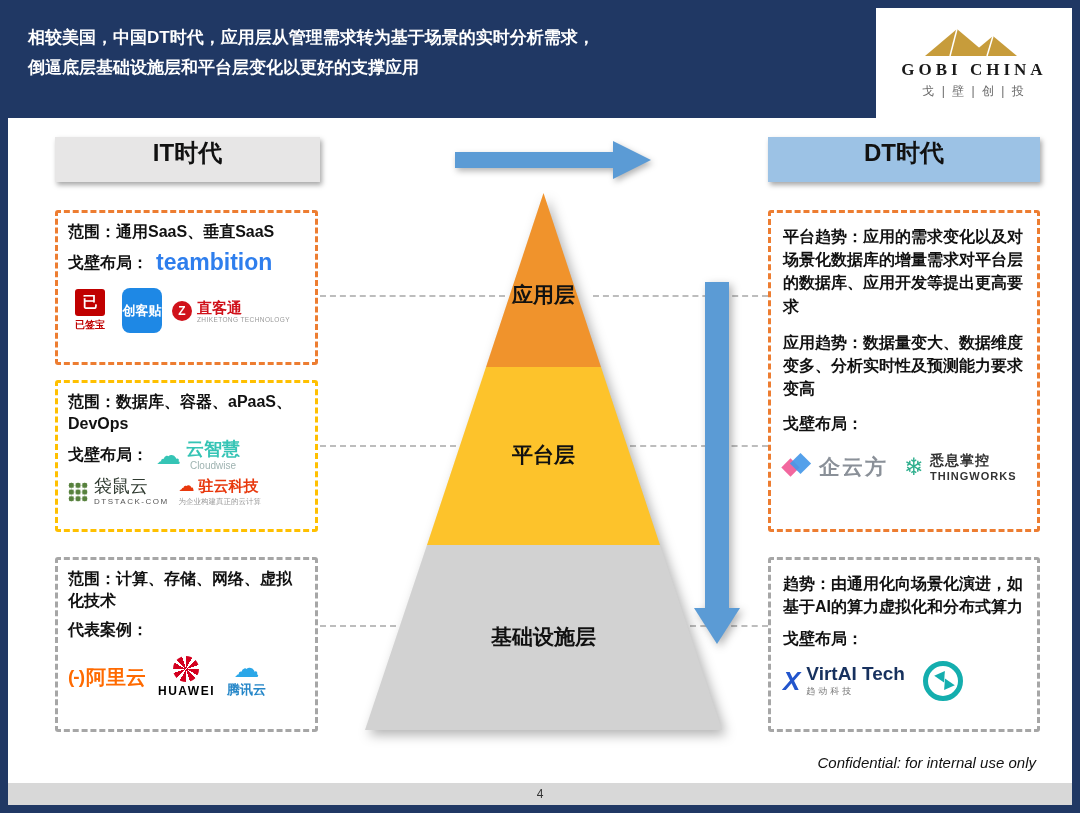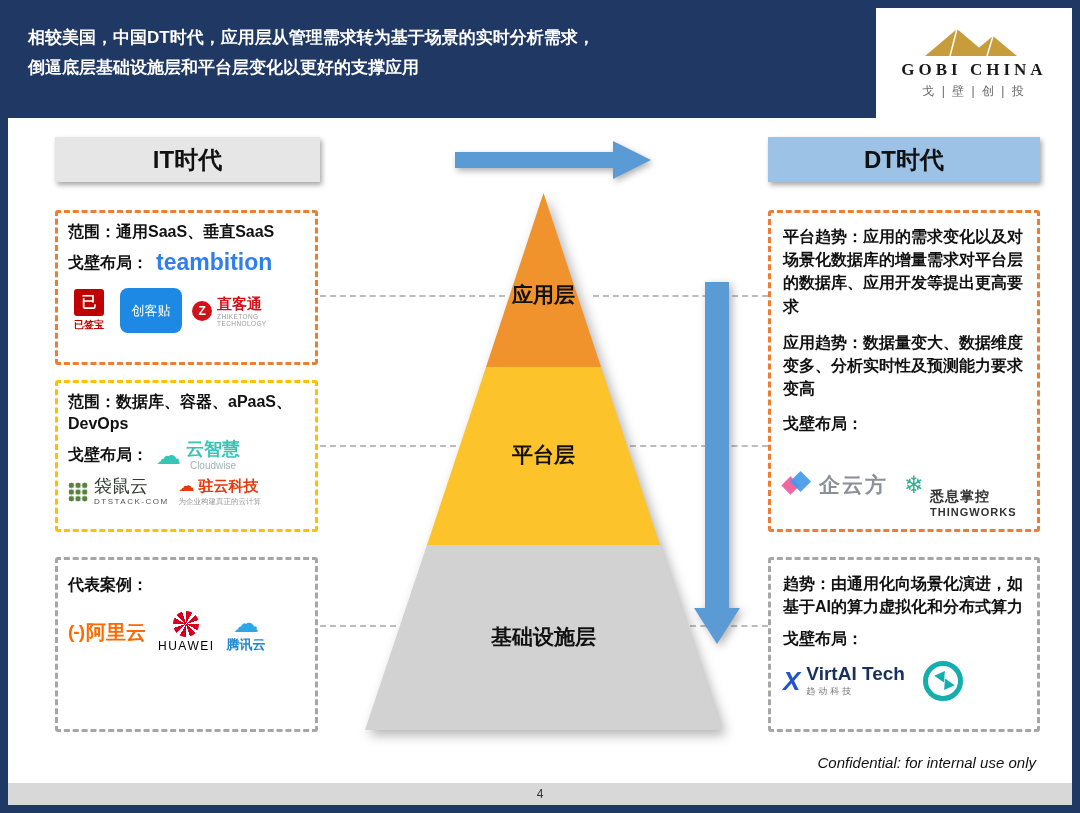--- a/index.html
+++ b/index.html
@@ -7,21 +7,21 @@
   .slide{position:relative;width:1080px;height:813px;background:#fff;border:8px solid #203864;box-sizing:border-box;overflow:hidden;}
 
   
   .header{position:absolute;left:0;top:0;width:1064px;height:110px;background:#203864;}
   .title{position:absolute;left:20px;top:15px;color:#fff;font-weight:bold;font-size:17px;line-height:1.75;}
   .logo-area{position:absolute;left:868px;top:0;width:196px;height:110px;background:#fff;display:flex;flex-direction:column;align-items:center;justify-content:center;gap:3px;}
   .brand{font-family:"Liberation Serif","DejaVu Serif",serif;font-weight:bold;font-size:17px;letter-spacing:4px;color:#1a1a1a;white-space:nowrap;}
   .brand-cn{font-size:12px;color:#666;letter-spacing:2px;white-space:nowrap;}
 
   
-  .era{position:absolute;top:129px;height:45px;display:flex;align-items:center;justify-content:center;font-size:24px;font-weight:bold;color:#111;box-shadow:2px 3px 5px rgba(0,0,0,0.35);}
+  .era{position:absolute;top:129px;height:45px;display:flex;align-items:flex-start;justify-content:center;font-size:24px;font-weight:bold;color:#111;box-shadow:2px 3px 5px rgba(0,0,0,0.35);}
   .era-it{left:47px;width:265px;background:#E7E6E6;}
   .era-dt{left:760px;width:272px;background:#9CC2E5;}
 
   
   .h-arrow{position:absolute;left:447px;top:133px;width:198px;height:38px;filter:drop-shadow(2px 3px 3px rgba(0,0,0,0.3));}
   .h-shaft{position:absolute;left:0;top:11px;width:158px;height:16px;background:#5B9BD5;}
   .h-head{position:absolute;left:158px;top:0;width:0;height:0;border-top:19px solid transparent;border-bottom:19px solid transparent;border-left:38px solid #5B9BD5;}
 
   
   .conn{position:absolute;height:0;border-top:2px dashed #BDBDBD;}
@@ -51,21 +51,21 @@
   .lbox2 .label-row{margin-top:4px;}
   .logo-row{display:flex;align-items:center;gap:10px;margin-top:12px;}
   .lbox2 .logo-row{margin-top:6px;}
   .mt{margin-top:6px;}
 
   
   .tb{color:#2E7EED;font-weight:bold;font-size:23px;}
   .esign{display:flex;flex-direction:column;align-items:center;width:44px;}
   .esign-icon{width:30px;height:27px;background:#C00000;color:#fff;font-size:15px;font-weight:bold;display:flex;align-items:center;justify-content:center;border-radius:3px;}
   .esign-text{font-size:10px;color:#C00000;font-weight:bold;margin-top:2px;}
-  .ckt{width:62px;height:45px;background:#1E88E5;border-radius:8px;color:#fff;font-size:13px;font-weight:normal;display:flex;align-items:center;justify-content:center;flex:0 0 auto;}
+  .ckt{width:40px;height:45px;background:#1E88E5;border-radius:8px;color:#fff;font-size:13px;font-weight:bold;display:flex;align-items:center;justify-content:center;flex:0 0 auto;}
   .zkt{display:flex;align-items:center;gap:5px;}
   .zkt-circle{width:20px;height:20px;background:#D0121B;border-radius:50%;color:#fff;font-size:12px;font-weight:bold;display:flex;align-items:center;justify-content:center;flex:0 0 auto;}
   .zkt-col{display:flex;flex-direction:column;}
   .zkt-text{color:#D0121B;font-size:15px;font-weight:bold;line-height:1.15;}
   .zkt-sub{font-size:6.5px;color:#999;letter-spacing:0.4px;}
 
   .cw{display:flex;align-items:center;gap:5px;}
   .cw-cloud{color:#35C4B5;font-size:25px;line-height:1;}
   .cw-col{display:flex;flex-direction:column;align-items:center;}
   .cw-text{color:#35C4B5;font-size:18px;font-weight:bold;line-height:1.1;}
@@ -80,35 +80,35 @@
   .zy-icon{color:#E8380D;font-size:16px;line-height:1;}
   .zy-text{color:#E8380D;font-size:15px;font-weight:bold;}
   .zy-sub{font-size:7.5px;color:#999;margin-top:1px;}
 
   .logo-row-infra{gap:12px;margin-top:14px;}
   .ali{display:flex;align-items:center;gap:2px;}
   .ali-icon{color:#FF6A00;font-size:19px;font-weight:bold;letter-spacing:-1px;}
   .ali-text{color:#FF6A00;font-size:20px;font-weight:bold;}
   .hw{display:flex;flex-direction:column;align-items:center;gap:2px;}
   .hw-flower{width:26px;height:26px;border-radius:50%;background:repeating-conic-gradient(#D4001F 0deg 28deg,#fff 28deg 45deg);}
-  .hw-text{font-size:12px;font-weight:normal;letter-spacing:1.5px;color:#000;}
+  .hw-text{font-size:12px;font-weight:bold;letter-spacing:1.5px;color:#000;}
   .tc{display:flex;flex-direction:column;align-items:center;}
   .tc-cloud{color:#2BA7E8;font-size:26px;line-height:1;}
   .tc-text{color:#2486C8;font-size:13px;font-weight:bold;}
 
   .logo-row-r1{gap:16px;margin-top:16px;}
   .qyf{display:flex;align-items:center;gap:8px;}
   .qyf-icon{position:relative;width:28px;height:28px;display:inline-block;flex:0 0 auto;}
   .qyf-pink{position:absolute;left:1px;top:8px;width:13px;height:13px;background:#F2679E;transform:rotate(45deg);}
   .qyf-blue{position:absolute;left:10px;top:3px;width:15px;height:15px;background:#4598E8;transform:rotate(45deg);opacity:0.92;}
   .qyf-text{color:#8A9098;font-size:21px;font-weight:bold;letter-spacing:2px;}
   .tw{display:flex;align-items:center;gap:6px;}
   .tw-icon{color:#2FAF8E;font-size:24px;line-height:1;}
   .tw-col{display:flex;flex-direction:column;align-items:flex-start;}
-  .tw-text{font-size:14px;font-weight:bold;color:#333;letter-spacing:1px;margin-top:36px;}
+  .tw-text{font-size:14px;font-weight:bold;color:#333;letter-spacing:1px;}
   .tw-sub{font-size:11px;font-weight:bold;color:#333;letter-spacing:1px;}
 
   .logo-row-r2{gap:18px;margin-top:10px;}
   .vt{display:flex;align-items:center;gap:6px;}
   .vt-icon{color:#2255CC;font-size:26px;font-weight:900;line-height:1;font-style:italic;}
   .vt-col{display:flex;flex-direction:column;}
   .vt-text{font-size:19px;font-weight:bold;color:#17315E;line-height:1.1;}
   .vt-sub{font-size:9px;color:#777;letter-spacing:3px;}
   .circle-logo{position:relative;width:40px;height:40px;border:5px solid #14AEAE;border-radius:50%;box-sizing:border-box;flex:0 0 auto;}
   .tri{position:absolute;width:0;height:0;}
@@ -226,20 +226,21 @@
         <div class="zy-row">
           <span class="zy-icon">☁</span>
           <span class="zy-text">驻云科技</span>
         </div>
         <div class="zy-sub">为企业构建真正的云计算</div>
       </div>
     </div>
   </div>
 
   <div class="dbox lbox3">
+    <div class="scope">范围：计算、存储、网络、虚拟化技术</div>
     <div class="blabel mt">代表案例：</div>
     <div class="logo-row logo-row-infra">
       <div class="ali">
         <span class="ali-icon">(-)</span>
         <span class="ali-text">阿里云</span>
       </div>
       <div class="hw">
         <span class="hw-flower"></span>
         <span class="hw-text">HUAWEI</span>
       </div>

